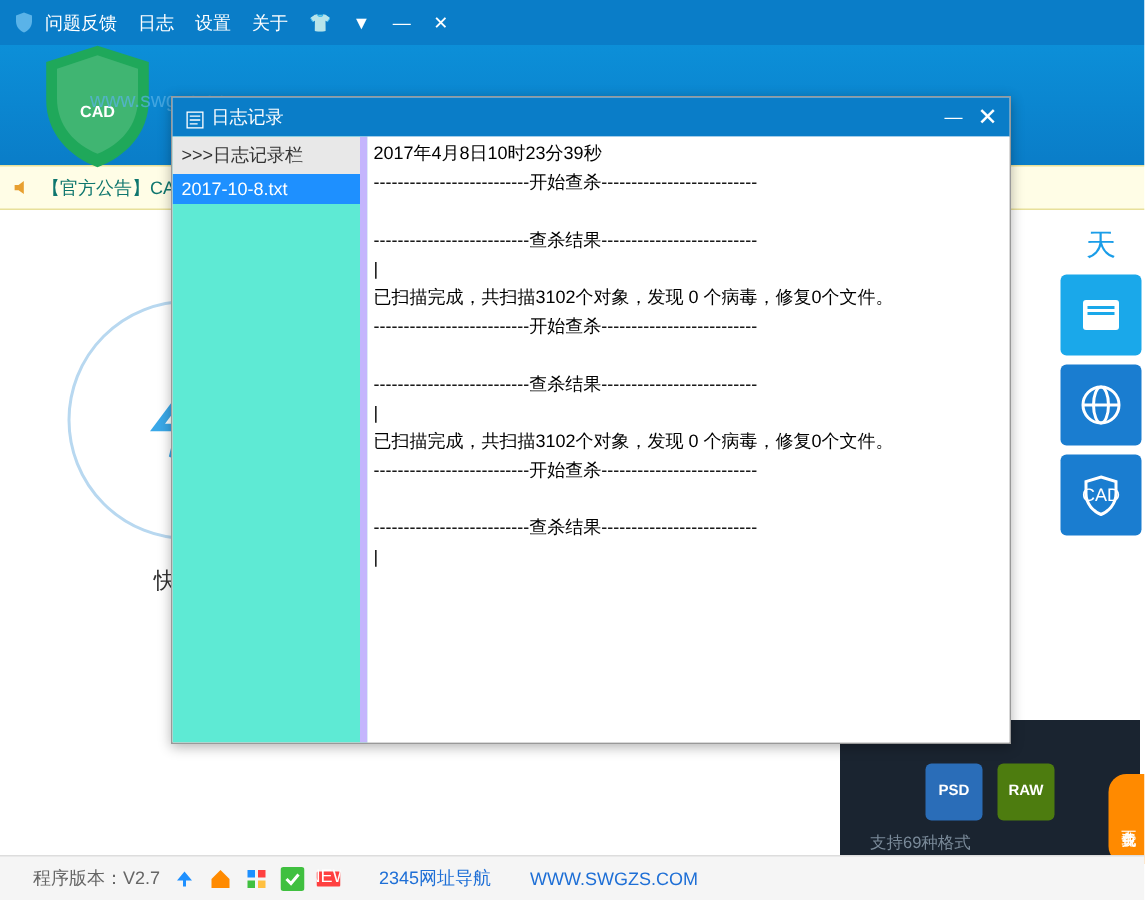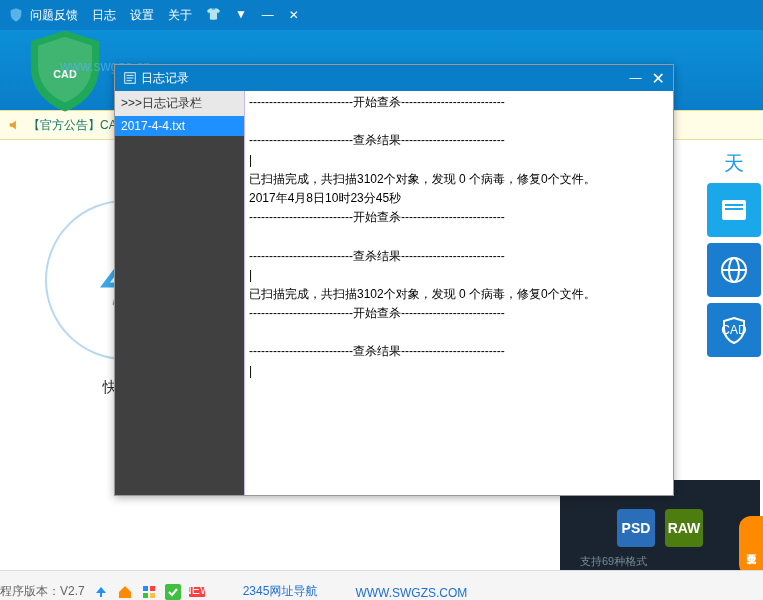--- a/index.html
+++ b/index.html
@@ -1,20 +1,20 @@
 <!DOCTYPE html>
 <html><head>
 <meta charset="utf-8">
 <style>
 *{margin:0;padding:0;box-sizing:border-box;font-family:"Microsoft YaHei",SimSun,sans-serif;font-size:12px}
 body{width:763px;height:600px;background:#fff;overflow:hidden;position:relative}
 .titlebar{height:30px;background:linear-gradient(#0a7dc8,#0a7dc8);display:flex;align-items:center;padding:0 8px;color:#fff}
 .titlebar .shield{width:16px;height:16px;margin-right:6px}
 .titlebar .title{flex:1}
-.titlebar .links{display:flex;gap:14px;}
+.titlebar .links{display:flex;gap:14px;align-items:center}
 .titlebar .links span{cursor:pointer}
 .winbtns{display:flex;gap:12px;margin-left:14px}
 .winbtns span{width:14px;display:inline-block;text-align:center;cursor:pointer}
 .header{height:80px;background:linear-gradient(#0c8fd8,#0a7dc8);position:relative}
 .logo{position:absolute;left:20px;top:-4px;width:90px;height:90px}
 .watermark{position:absolute;left:60px;top:28px;color:#5ab3e8;font-size:14px;opacity:.7}
 .banner{height:30px;background:#fffde6;border-top:1px solid #e8e09a;border-bottom:1px solid #e8e09a;display:flex;align-items:center;padding:0 8px}
 .banner .spk{width:14px;height:14px;margin-right:6px}
 .banner .txt{color:#0f766e}
 .main{position:relative;height:430px;background:#fff}
@@ -22,32 +22,32 @@
 .scancircle{width:160px;height:160px;border:2px solid #b8d8f0;border-radius:50%;margin:0 auto;display:flex;align-items:center;justify-content:center}
 .bolt{width:60px;height:60px}
 .scantxt{margin-top:18px;font-size:15px;color:#333}
 .rightcol{position:absolute;right:0;top:-30px;width:58px;display:flex;flex-direction:column;gap:6px;align-items:center}
 .tian{color:#1a9de8;font-size:20px;margin-top:40px}
 .rbtn{width:54px;height:54px;border-radius:4px;display:flex;align-items:center;justify-content:center}
 .rb1{background:#1aa8ea}
 .rb2{background:#1a7dd0}
 .rb3{background:#1a7dd0}
 .darkpanel{position:absolute;left:560px;top:480px;width:200px;height:95px;background:#1a2430;display:flex;align-items:center;justify-content:center;gap:10px}
-.fmt{width:38px;height:38px;border-radius:4px;display:flex;align-items:center;justify-content:center;color:#fff;font-size:14px;font-weight:bold}
+.fmt{width:38px;height:38px;border-radius:4px;display:flex;align-items:center;justify-content:center;color:#fff;font-size:10px;font-weight:bold}
 .dl-badge{position:absolute;right:0;bottom:24px;width:24px;height:60px;background:#ff8a00;border-radius:12px 0 0 12px;writing-mode:vertical-rl;color:#fff;font-size:10px;display:flex;align-items:center;justify-content:center}
-.statusbar{position:absolute;bottom:0;left:0;right:0;height:30px;background:#f5f5f5;border-top:1px solid #ddd;display:flex;align-items:flex-end;padding:0 0;gap:8px}
+.statusbar{position:absolute;bottom:0;left:0;right:0;height:30px;background:#f5f5f5;border-top:1px solid #ddd;display:flex;align-items:center;padding:0 22px;gap:8px}
 .statusbar .ver{color:#666}
-.statusbar .link{color:#1e6fd6;cursor:pointer;margin-left:30px}
+.statusbar .link{color:#1e6fd6;cursor:pointer;margin-left:18px}
 .sbicon{width:16px;height:16px}
 .logwin{position:absolute;left:114px;top:64px;width:560px;height:432px;background:#fff;border:1px solid #999;box-shadow:0 2px 8px rgba(0,0,0,.3);display:flex;flex-direction:column}
 .logwin-title{height:26px;background:#0a7dc8;display:flex;align-items:center;padding:0 8px;color:#fff}
-.logwin-title .t{flex:1;display:flex;align-items:center;gap:4px}
+.logwin-title .t{flex:1;display:flex;align-items:flex-end;gap:4px}
 .logwin-title .close{cursor:pointer;font-size:16px}
 .logwin-body{flex:1;display:flex;overflow:hidden}
-.logside{width:130px;background:#404040;border-right:1px solid #c4b5fd;overflow:auto}
+.logside{width:130px;background:#5eead4;border-right:5px solid #c4b5fd;overflow:auto}
 .logside .hdr{background:#e8e8e8;padding:4px 6px;color:#333}
 .logside .item{padding:3px 6px;cursor:pointer}
 .logside .item.sel{background:#1e90ff;color:#fff}
 .logcontent{flex:1;background:#fff;overflow:auto;padding:2px 4px;font-size:13px;color:#000;line-height:1.6}
 .logcontent .line{white-space:nowrap}
 .darktxt{color:#7a8a99;font-size:11px}
 </style>
 </head>
 <body>
 
@@ -164,29 +164,29 @@
           <line x1="4" y1="11" x2="10" y2="11" stroke="#fff"></line>
         </svg>
       <span>日志记录</span>
     </div>
     <span style="margin-right:10px">—</span>
     <span class="close">✕</span>
   </div>
   <div class="logwin-body">
     <div class="logside">
       <div class="hdr">&gt;&gt;&gt;日志记录栏</div>
-      <div class="item sel">2017-4-4.txt</div>
+      <div class="item sel">2017-10-8.txt</div>
     </div>
     <div class="logcontent" id="logcontent">
+        <div class="line">2017年4月8日10时23分39秒</div>
         <div class="line">--------------------------开始查杀--------------------------</div>
         <div class="line">&nbsp;</div>
         <div class="line">--------------------------查杀结果--------------------------</div>
         <div class="line">  |</div>
         <div class="line">已扫描完成，共扫描3102个对象，发现 0 个病毒，修复0个文件。</div>
-        <div class="line">2017年4月8日10时23分45秒</div>
         <div class="line">--------------------------开始查杀--------------------------</div>
         <div class="line">&nbsp;</div>
         <div class="line">--------------------------查杀结果--------------------------</div>
         <div class="line">  |</div>
         <div class="line">已扫描完成，共扫描3102个对象，发现 0 个病毒，修复0个文件。</div>
         <div class="line">--------------------------开始查杀--------------------------</div>
         <div class="line">&nbsp;</div>
         <div class="line">--------------------------查杀结果--------------------------</div>
         <div class="line">  |</div>
       </div>

